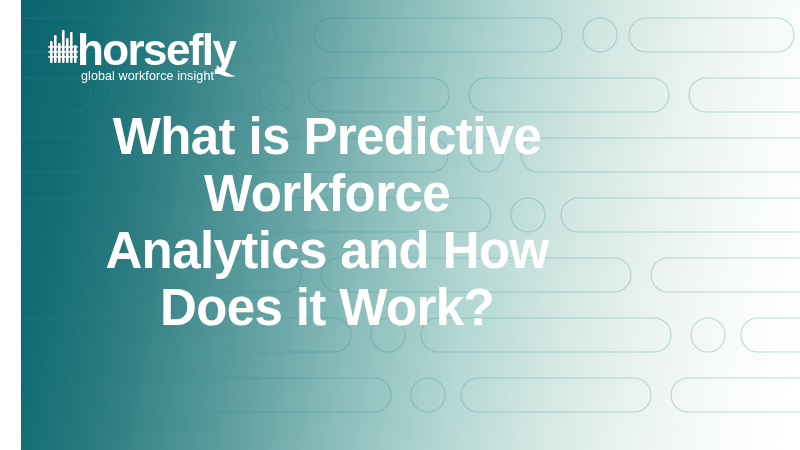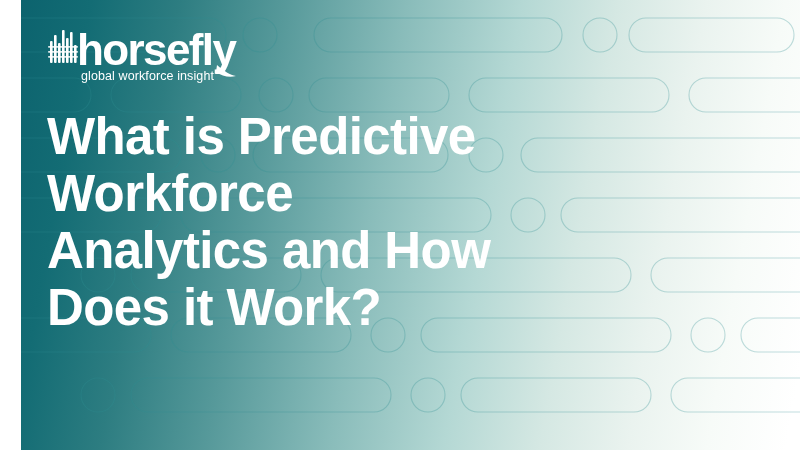--- a/index.html
+++ b/index.html
@@ -57,30 +57,31 @@
   }
   #logo svg {
     display: block;
     overflow: visible;
   }
   .logo-glyph { fill: #ffffff; }
 
   
   #headline {
     position: absolute;
-    left: 26px;
+    left: 46px;
     top: 108px;
     width: 520px;
     margin: 0;
     color: #ffffff;
     font-size: 51px;
     font-weight: 700;
     line-height: 57px;
     letter-spacing: -0.6px;
     white-space: pre-line;
+    text-align: center;
   }
 </style>
 </head>
 <body>
 
 <div id="banner">
 
   <div id="pattern-layer">
     <svg viewBox="0 0 800 450" xmlns="http://www.w3.org/2000/svg">
       <g id="pattern-shapes">

